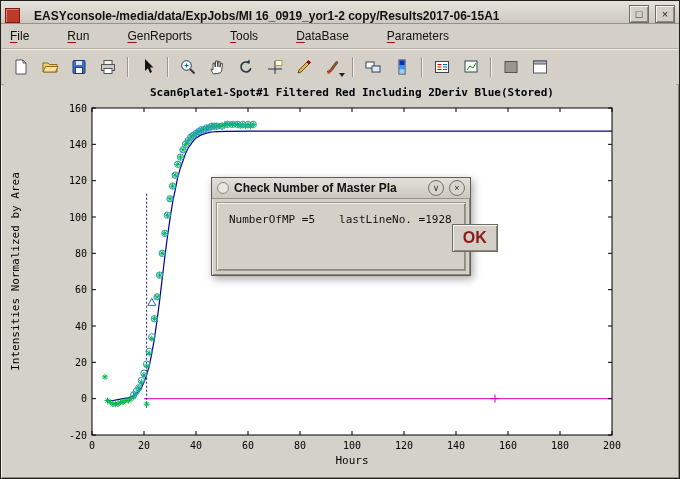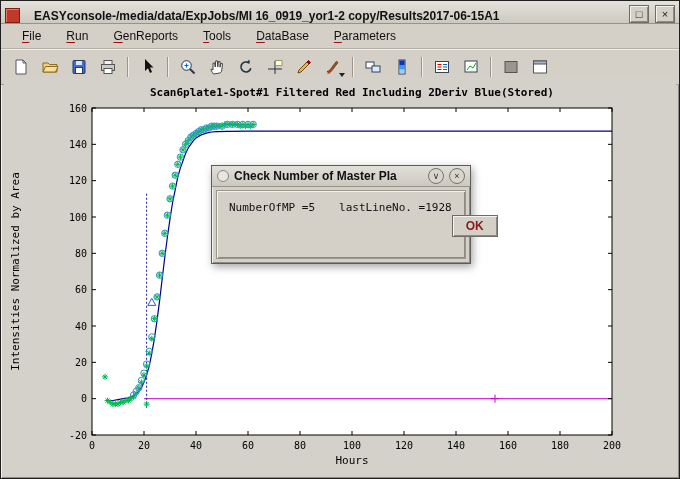--- a/index.html
+++ b/index.html
@@ -10,53 +10,53 @@
   
   .titlebar{height:22px;display:flex;align-items:flex-end;gap:6px;padding:0 4px;
             background:linear-gradient(#e4e2db,#ccc9c1);border-bottom:1px solid #97938b;}
   .app-icon{width:13px;height:13px;background:#c03a2b;border:1px solid #7a1f16;
             box-shadow:inset 1px 1px 0 #e07a6d;flex:none;}
   .title{font-weight:bold;color:#111;flex:1;white-space:nowrap;overflow:hidden;padding-left:8px;}
   .win-btn{width:18px;height:16px;flex:none;display:flex;align-items:center;justify-content:center;
            background:#d4d0c8;border:1px solid #6f6c64;font-size:11px;line-height:1;color:#222;
            box-shadow:inset 1px 1px 0 #f4f3ef, inset -1px -1px 0 #8e8a82;cursor:default;}
   
-  .menubar{height:24px;display:flex;align-items:center;padding:0 12px;gap:7px;
+  .menubar{height:24px;display:flex;align-items:center;padding:0 0;gap:20px;
            border-bottom:1px solid #b3b0a8;background:#d4d0c8;}
   .menu-item{padding:4px 9px;color:#111;cursor:default;white-space:nowrap;}
   .accel{text-decoration:underline;text-decoration-color:#991111;text-underline-offset:2px;}
   
   .toolbar{height:31px;display:flex;align-items:center;gap:2px;padding:2px 6px;
            background:#d4d0c8;border-bottom:1px solid #a5a29a;box-shadow:inset 0 1px 0 #efeeea;}
   .tb-btn{width:25px;height:25px;display:flex;align-items:center;justify-content:center;
           border:1px solid transparent;position:relative;cursor:default;}
   .tb-btn svg{width:18px;height:18px;display:block;}
   .caret{width:0;height:0;border-left:3px solid transparent;border-right:3px solid transparent;
          border-top:4px solid #222;position:absolute;right:0px;bottom:2px;}
   .tb-sep{width:1px;height:20px;background:#9a968e;box-shadow:1px 0 0 #f0efeb;margin:0 4px;flex:none;}
   
   .figure{position:absolute;left:3px;right:3px;top:77px;bottom:3px;background:#d4d1ca;}
   .figure svg{display:block;}
   
-  .dialog{position:absolute;left:210px;top:164px;width:258px;height:97px;background:#d4d0c8;
+  .dialog{position:absolute;left:210px;top:176px;width:258px;height:97px;background:#d4d0c8;
           border:1px solid #5f5c55;box-shadow:2px 3px 8px rgba(0,0,0,.35),
           inset 1px 1px 0 #f4f3ef, inset -1px -1px 0 #8e8a82;z-index:5;}
   .dlg-titlebar{height:20px;display:flex;align-items:center;gap:5px;padding:0 5px;
                 background:linear-gradient(#e2e0d9,#cbc8c0);border-bottom:1px solid #97938b;}
   .dlg-icon{width:10px;height:10px;border-radius:50%;border:1px solid #8b887f;background:#e8e6e0;flex:none;}
   .dlg-title{font-weight:bold;font-size:12px;color:#111;flex:1;white-space:nowrap;overflow:hidden;}
   .round-btn{width:14px;height:14px;flex:none;border-radius:50%;border:1px solid #76736b;background:#d8d5cd;
              display:flex;align-items:center;justify-content:center;font-size:9px;line-height:1;color:#333;cursor:default;}
   .dlg-body{position:absolute;left:4px;right:4px;top:24px;bottom:4px;background:#d4d0c8;
             border:1px solid #9a968e;box-shadow:inset 1px 1px 0 #f4f3ef, inset -1px -1px 0 #8e8a82;
             display:flex;flex-direction:row;justify-content:space-between;padding:10px 12px 7px;box-sizing:border-box;}
   .dlg-text{font-family:"DejaVu Sans Mono",monospace;font-size:11px;color:#111;display:flex;gap:24px;white-space:nowrap;}
-  .ok-btn{align-self:center;min-width:46px;height:22px;background:#d4d0c8;border:1px solid #6f6c64;
+  .ok-btn{align-self:center;min-width:46px;height:28px;background:#d4d0c8;border:1px solid #6f6c64;
           box-shadow:inset 1px 1px 0 #f4f3ef, inset -1px -1px 0 #8e8a82;
-          color:#8b1a1a;font-weight:bold;font-size:12px;font-family:"Liberation Sans",sans-serif;cursor:default;}
+          color:#8b1a1a;font-weight:bold;font-size:16px;font-family:"Liberation Sans",sans-serif;cursor:default;}
 </style>
 </head>
 <body>
 
 <div class="window">
 
   <div class="titlebar">
     <span class="app-icon"></span>
     <span class="title">EASYconsole-/media/data/ExpJobs/MI 16_0919_yor1-2 copy/Results2017-06-15A1</span>
     <span class="win-btn">□</span>

